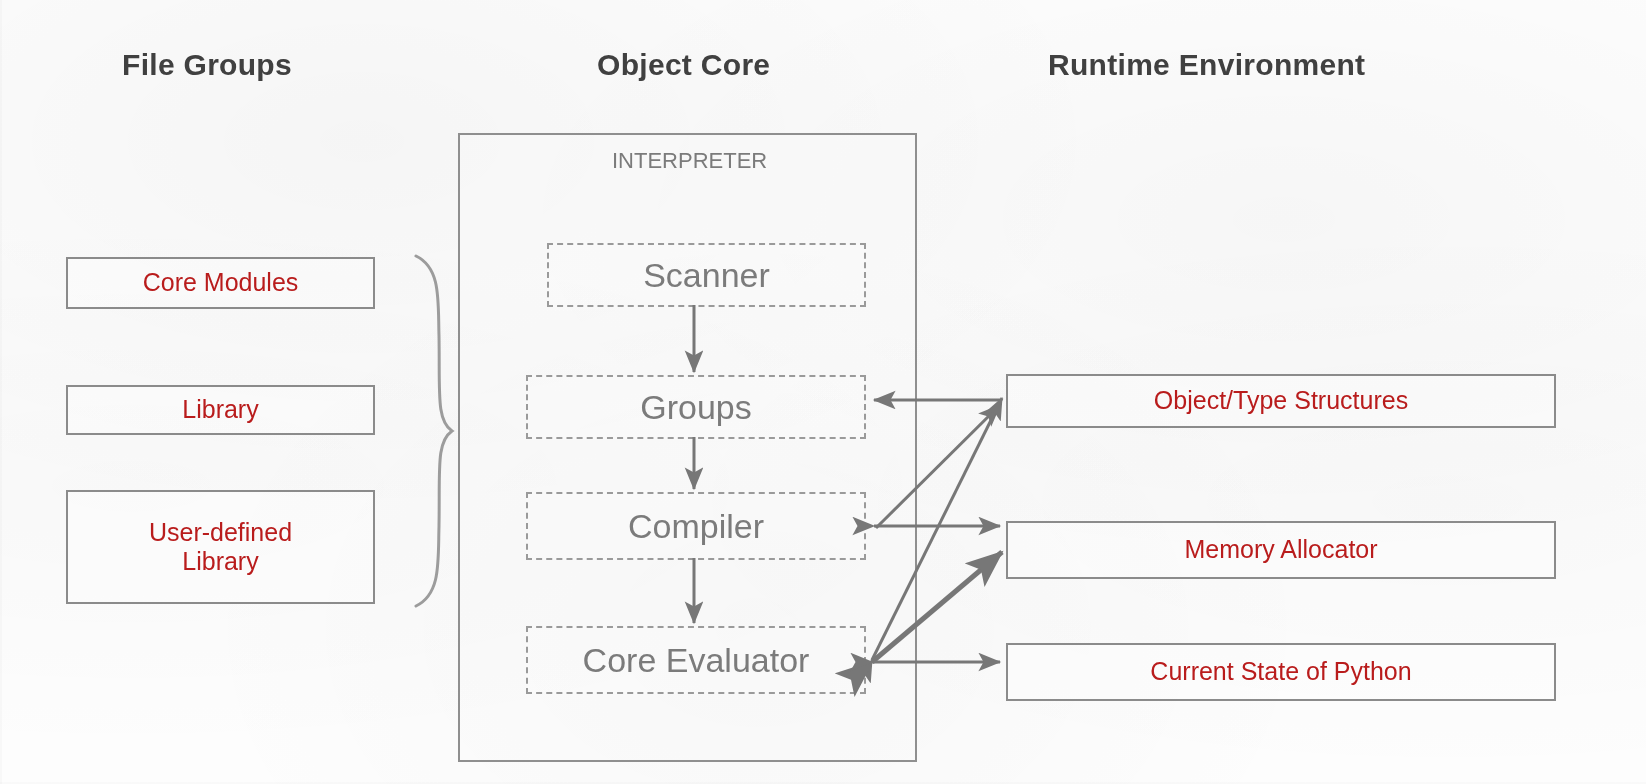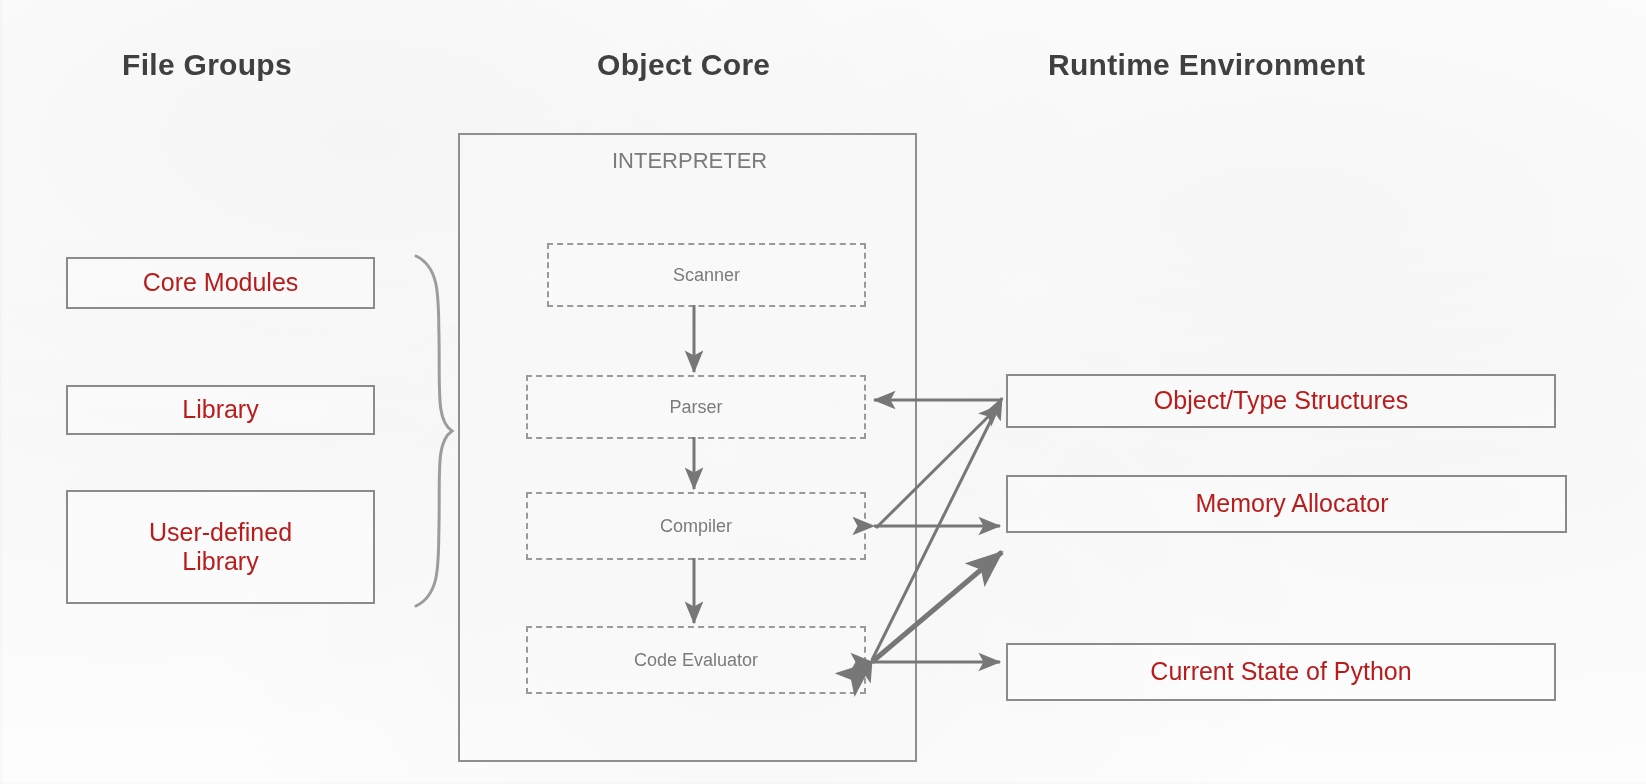--- a/index.html
+++ b/index.html
@@ -44,21 +44,21 @@
     color:#b91c1c;
     line-height:1.18;
     z-index:3;
   }
   .dashed{
     position:absolute;
     border:2px dashed #9a9a9a;
     background:rgba(255,255,255,.18);
     display:flex;align-items:center;justify-content:center;
     text-align:center;
-    font-size:18px;
+    font-size:34px;
     color:#7b7b7b;
     z-index:3;
   }
   .outer{
     position:absolute;
     border:2px solid #8f8f8f;
     background:rgba(255,255,255,.12);
     z-index:2;
   }
   .outer-label{
@@ -96,29 +96,29 @@
            C 436 442, 440 470, 439 526
            C 438 562, 441 594, 416 606" fill="none" stroke="#9c9c9c" stroke-width="3" stroke-linecap="round"></path>
 </svg>
 
 <div class="outer" style="left:458px;top:133px;width:455px;height:625px;"></div>
 
 <div class="outer-label" style="left:612px;top:148px;">INTERPRETER</div>
 
 <div class="dashed" style="left:547px;top:243px;width:315px;height:60px;">Scanner</div>
 
-<div class="dashed" style="left:526px;top:375px;width:336px;height:60px;">Parser</div>
+<div class="dashed" style="left:526px;top:375px;width:336px;height:60px;">Groups</div>
 
 <div class="dashed" style="left:526px;top:492px;width:336px;height:64px;">Compiler</div>
 
-<div class="dashed" style="left:526px;top:626px;width:336px;height:64px;">Code Evaluator</div>
+<div class="dashed" style="left:526px;top:626px;width:336px;height:64px;">Core Evaluator</div>
 
 <div class="box" style="left:1006px;top:374px;width:546px;height:50px;">Object/Type Structures</div>
 
-<div class="box" style="left:1006px;top:475px;width:546px;height:54px;padding-left:11px;">Memory Allocator</div>
+<div class="box" style="left:1006px;top:521px;width:546px;height:54px;">Memory Allocator</div>
 
 <div class="box" style="left:1006px;top:630px;width:546px;height:54px;margin-top:13px;">Current State of Python</div>
 
 <svg class="arrows" width="1646" height="784">
   <defs>
     <marker id="ah" markerWidth="9" markerHeight="9" refX="7.2" refY="3.1" orient="auto" markerUnits="strokeWidth">
       <path d="M0,0 L7.6,3.1 L0,6.2 L1.7,3.1 Z" fill="#777"></path>
     </marker>
   </defs>
   <g stroke="#777" stroke-width="3" fill="none">

